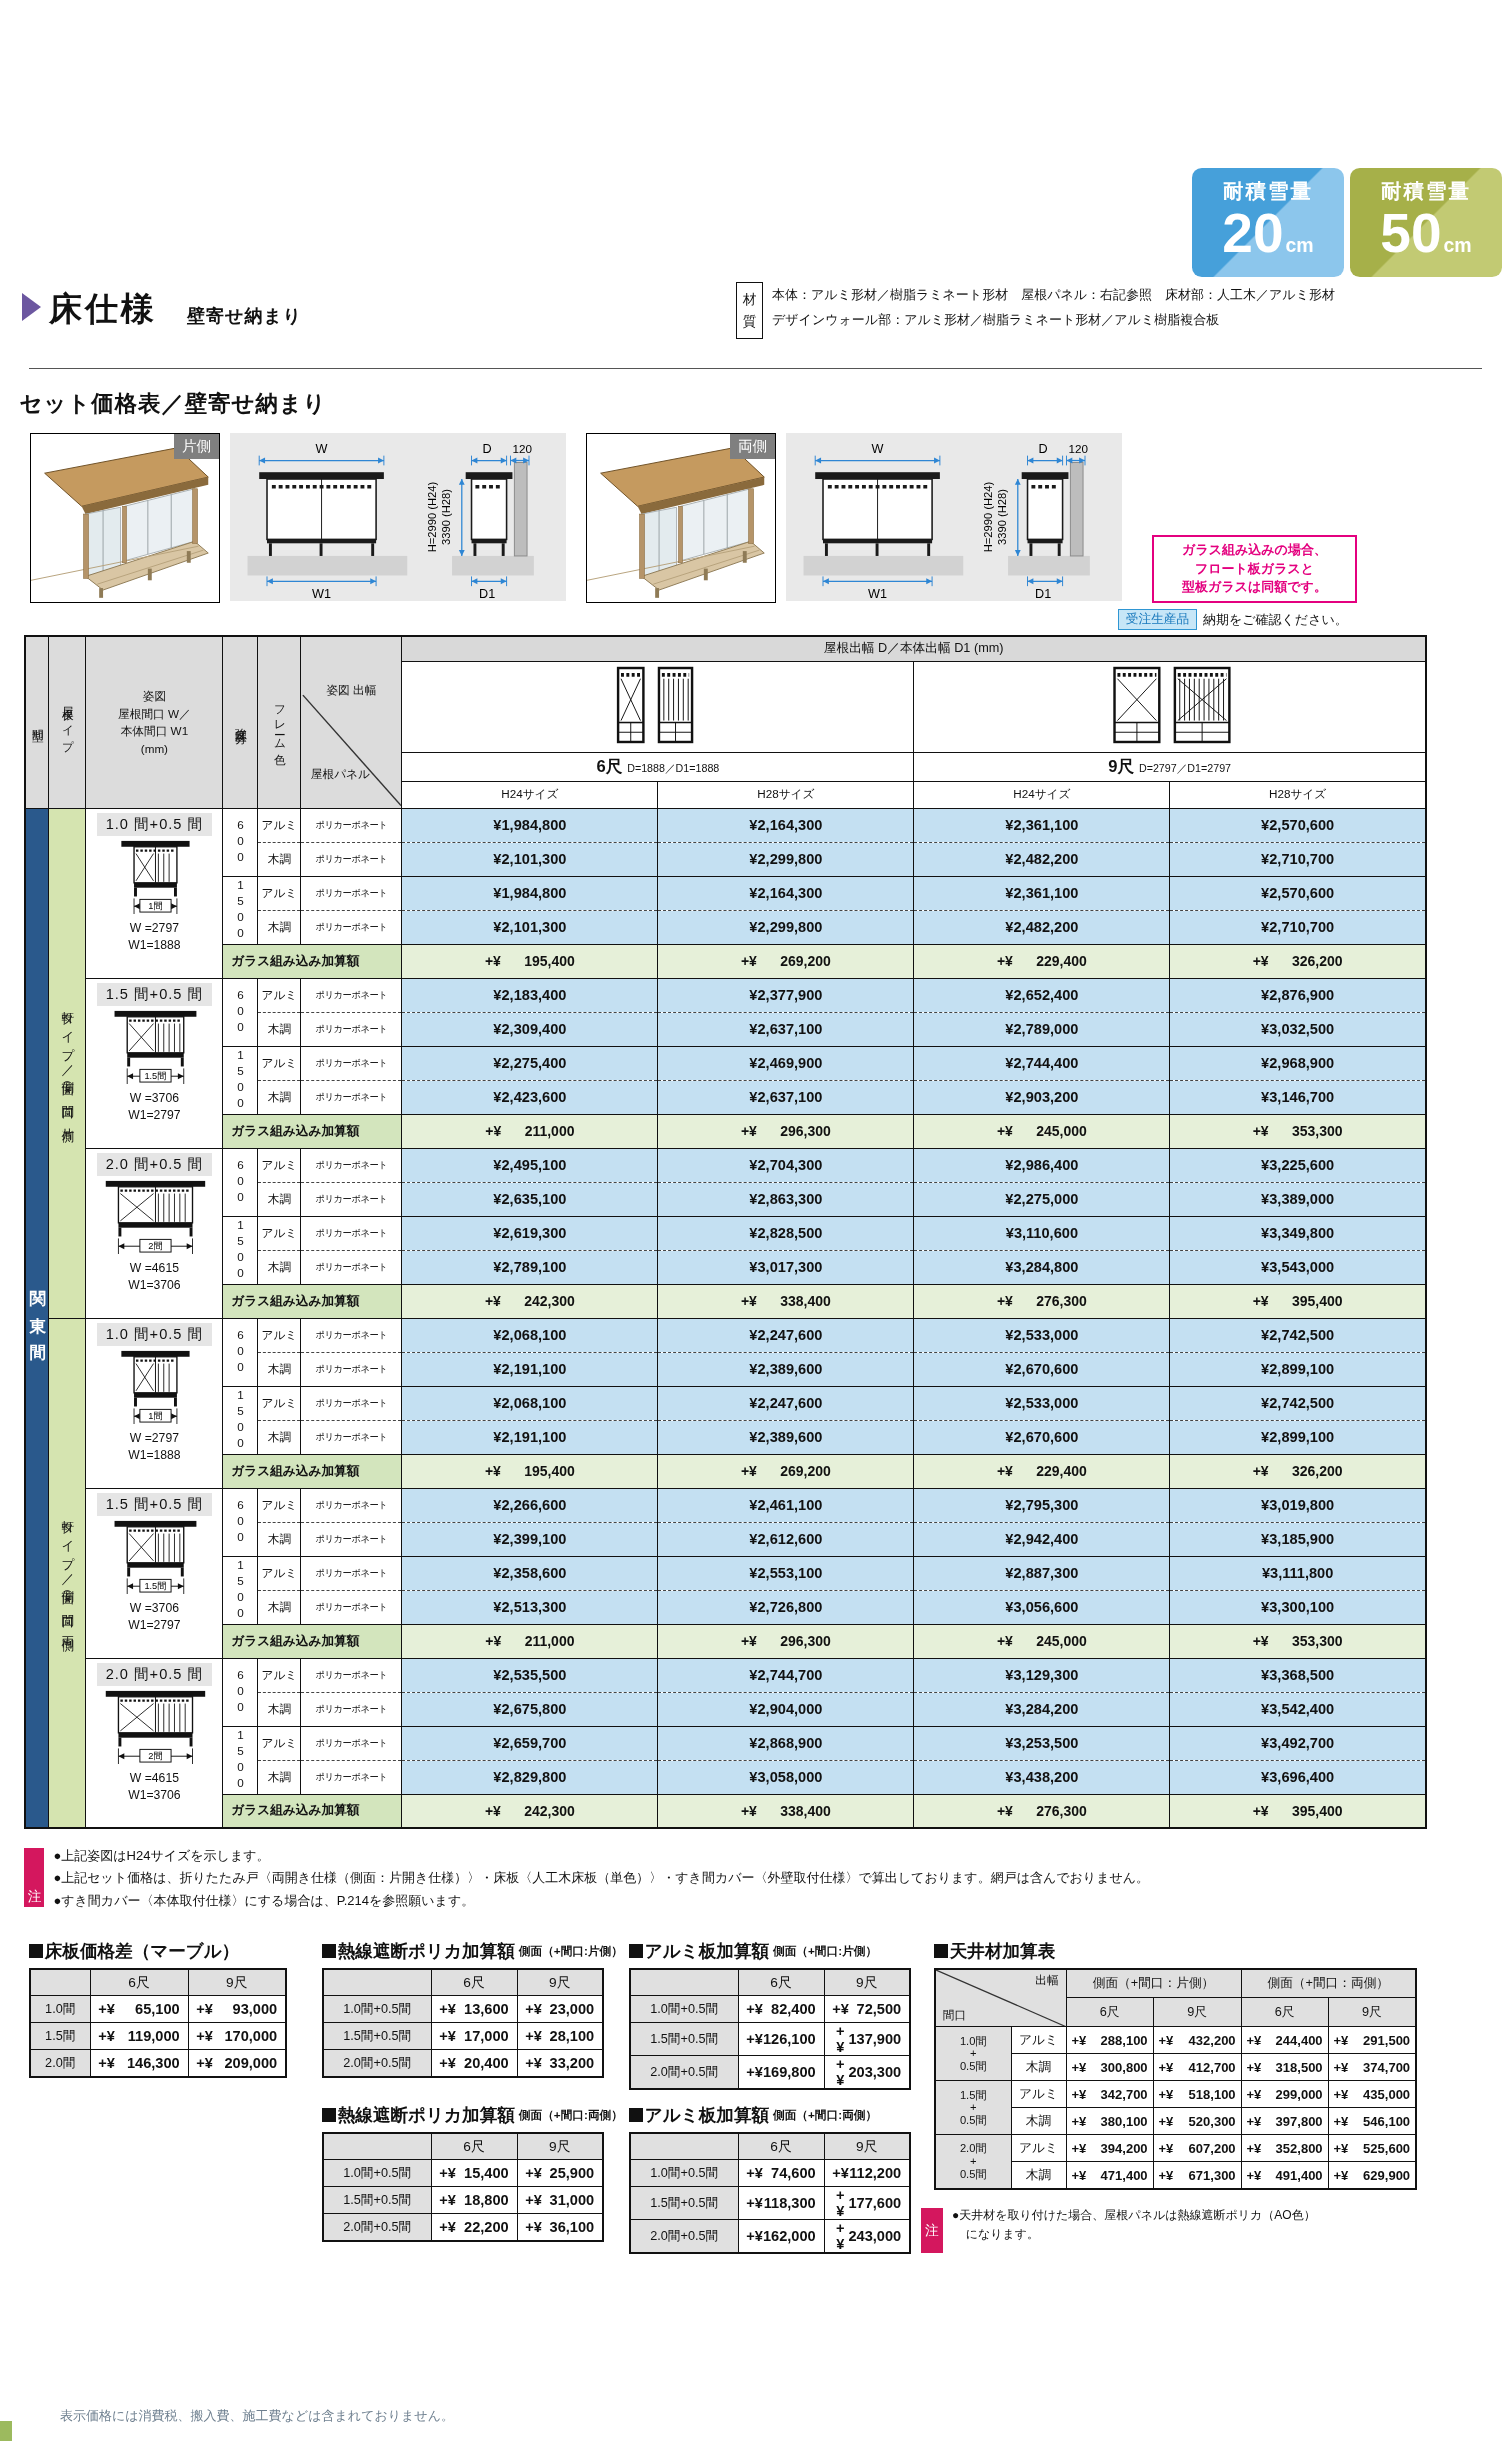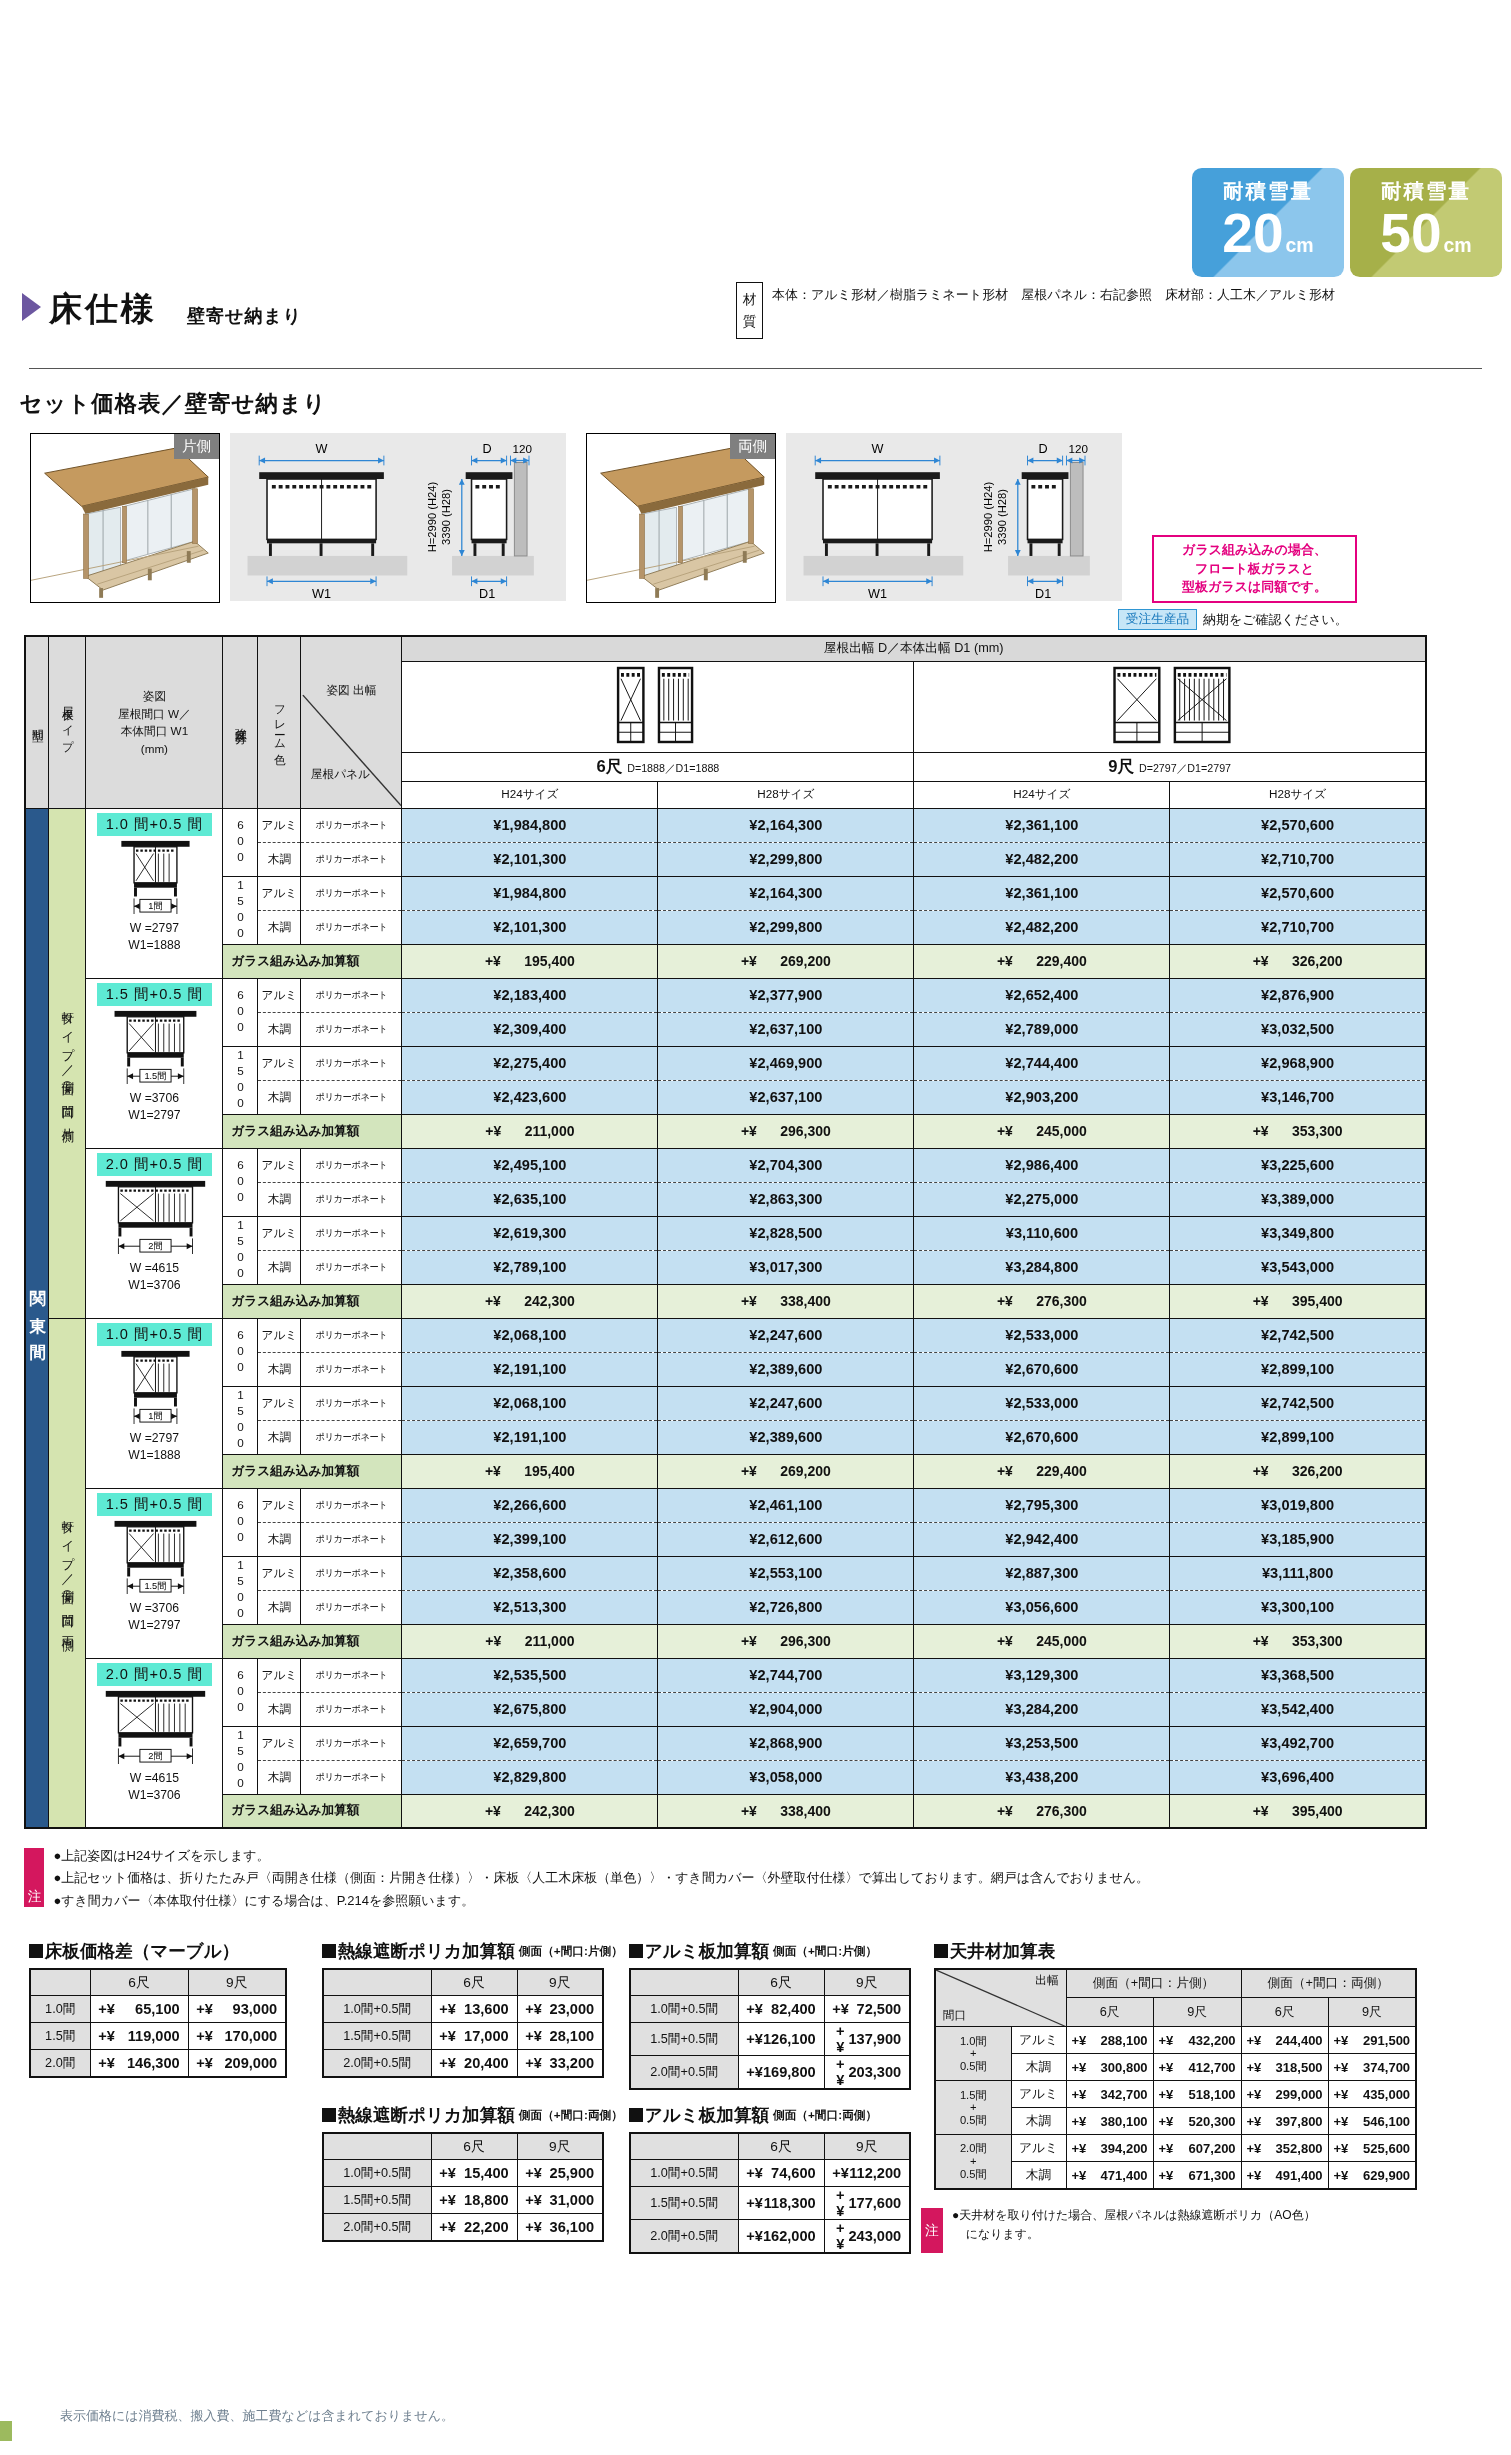--- a/index.html
+++ b/index.html
@@ -44,21 +44,21 @@
   .mt .sugh div{line-height:1.5;}
   .mt .hband{background:#d9d9d9;font-size:12.7px;}
   .mt .hw{background:#fff;}
   .mt tr.h3 th{background:#fff;font-size:10.7px;}
   .mt tr.h3 b{font-size:16.6px;margin-right:4.9px;}
   .mt tr.h4 th{background:#fff;font-size:11.7px;}
   .v{writing-mode:vertical-rl;text-orientation:upright;letter-spacing:2px;}
   .mt td.kanto{background:var(--navy,#2a598c);color:#fff;font-size:16.6px;font-weight:bold;letter-spacing:27px;}
   .mt td.noki{background:var(--green,#d5e4b0);font-size:12.7px;letter-spacing:2.9px;}
   .mt td.sugata{background:#fff;vertical-align:top;}
-  .mt .chip{display:inline-block;background:#5eead4;font-size:14.6px;padding:2px 8.8px;margin-top:4.9px;letter-spacing:1px;}
+  .mt .chip{display:inline-block;background:#e5e5e5;font-size:14.6px;padding:2px 8.8px;margin-top:4.9px;letter-spacing:1px;}
   .mt .wl{font-size:12.2px;line-height:1.35;}
   .mt td.kyodo{font-size:11.7px;letter-spacing:2.9px;}
   .mt td.frame{font-size:11.7px;}
   .mt td.panel{font-size:9.3px;letter-spacing:-0.5px;}
   .mt td.price{background:var(--blue,#c4e0f2);font-size:14.6px;font-weight:bold;}
   .mt td.glabel{background:var(--ggl,#d3e5bd);font-size:12.7px;font-weight:bold;text-align:left;padding-left:7.8px;}
   .mt td.gprice{background:var(--ggv,#e6f0d9);font-size:14px;font-weight:bold;}
   .mt td.gprice .gp{display:inline-flex;gap:23.4px;}
   .mt tr.dash td{border-top:1px dashed #444;}
   .mt .diagc{position:relative;background:#dcdcdc;}
@@ -119,20 +119,21 @@
 
   <div class="hdr-arrow"></div>
   <div class="hdr-title">床仕様</div>
   <div class="hdr-sub">壁寄せ納まり</div>
   <div class="mat-box">
     <span>材</span>
     <span>質</span>
   </div>
   <div class="mat-lines">
     <div>本体：アルミ形材／樹脂ラミネート形材　屋根パネル：右記参照　床材部：人工木／アルミ形材</div>
+    <div>デザインウォール部：アルミ形材／樹脂ラミネート形材／アルミ樹脂複合板</div>
   </div>
   <div class="hrule"></div>
 
   <div class="sec-title">セット価格表／壁寄せ納まり</div>
 
   <div class="photo p0" id="photo0"><svg width="186" height="166" viewBox="0 0 191 170">
   <polygon points="14,40 150,14 182,44 52,74" fill="#c59a5f" stroke="#6e5026" stroke-width="1"></polygon>
   <polygon points="52,74 182,44 182,52 56,82" fill="#8a6a3c"></polygon>
   <polygon points="56,82 92,75 92,137 56,146" fill="#dfe8ec" opacity="0.85" stroke="#9aa2a6"></polygon>
   <line x1="74" y1="78" x2="74" y2="141" stroke="#9aa2a6"></line>

